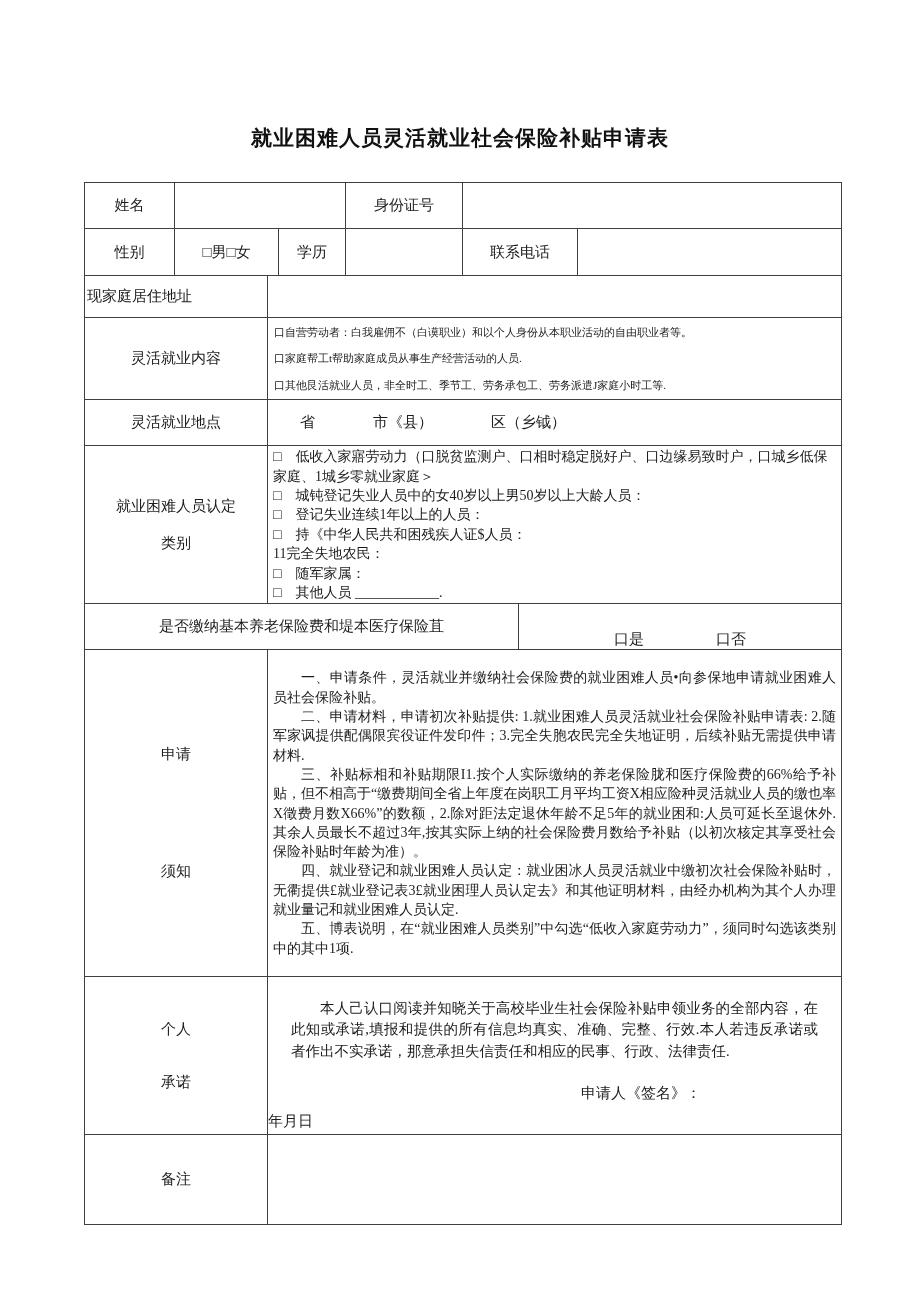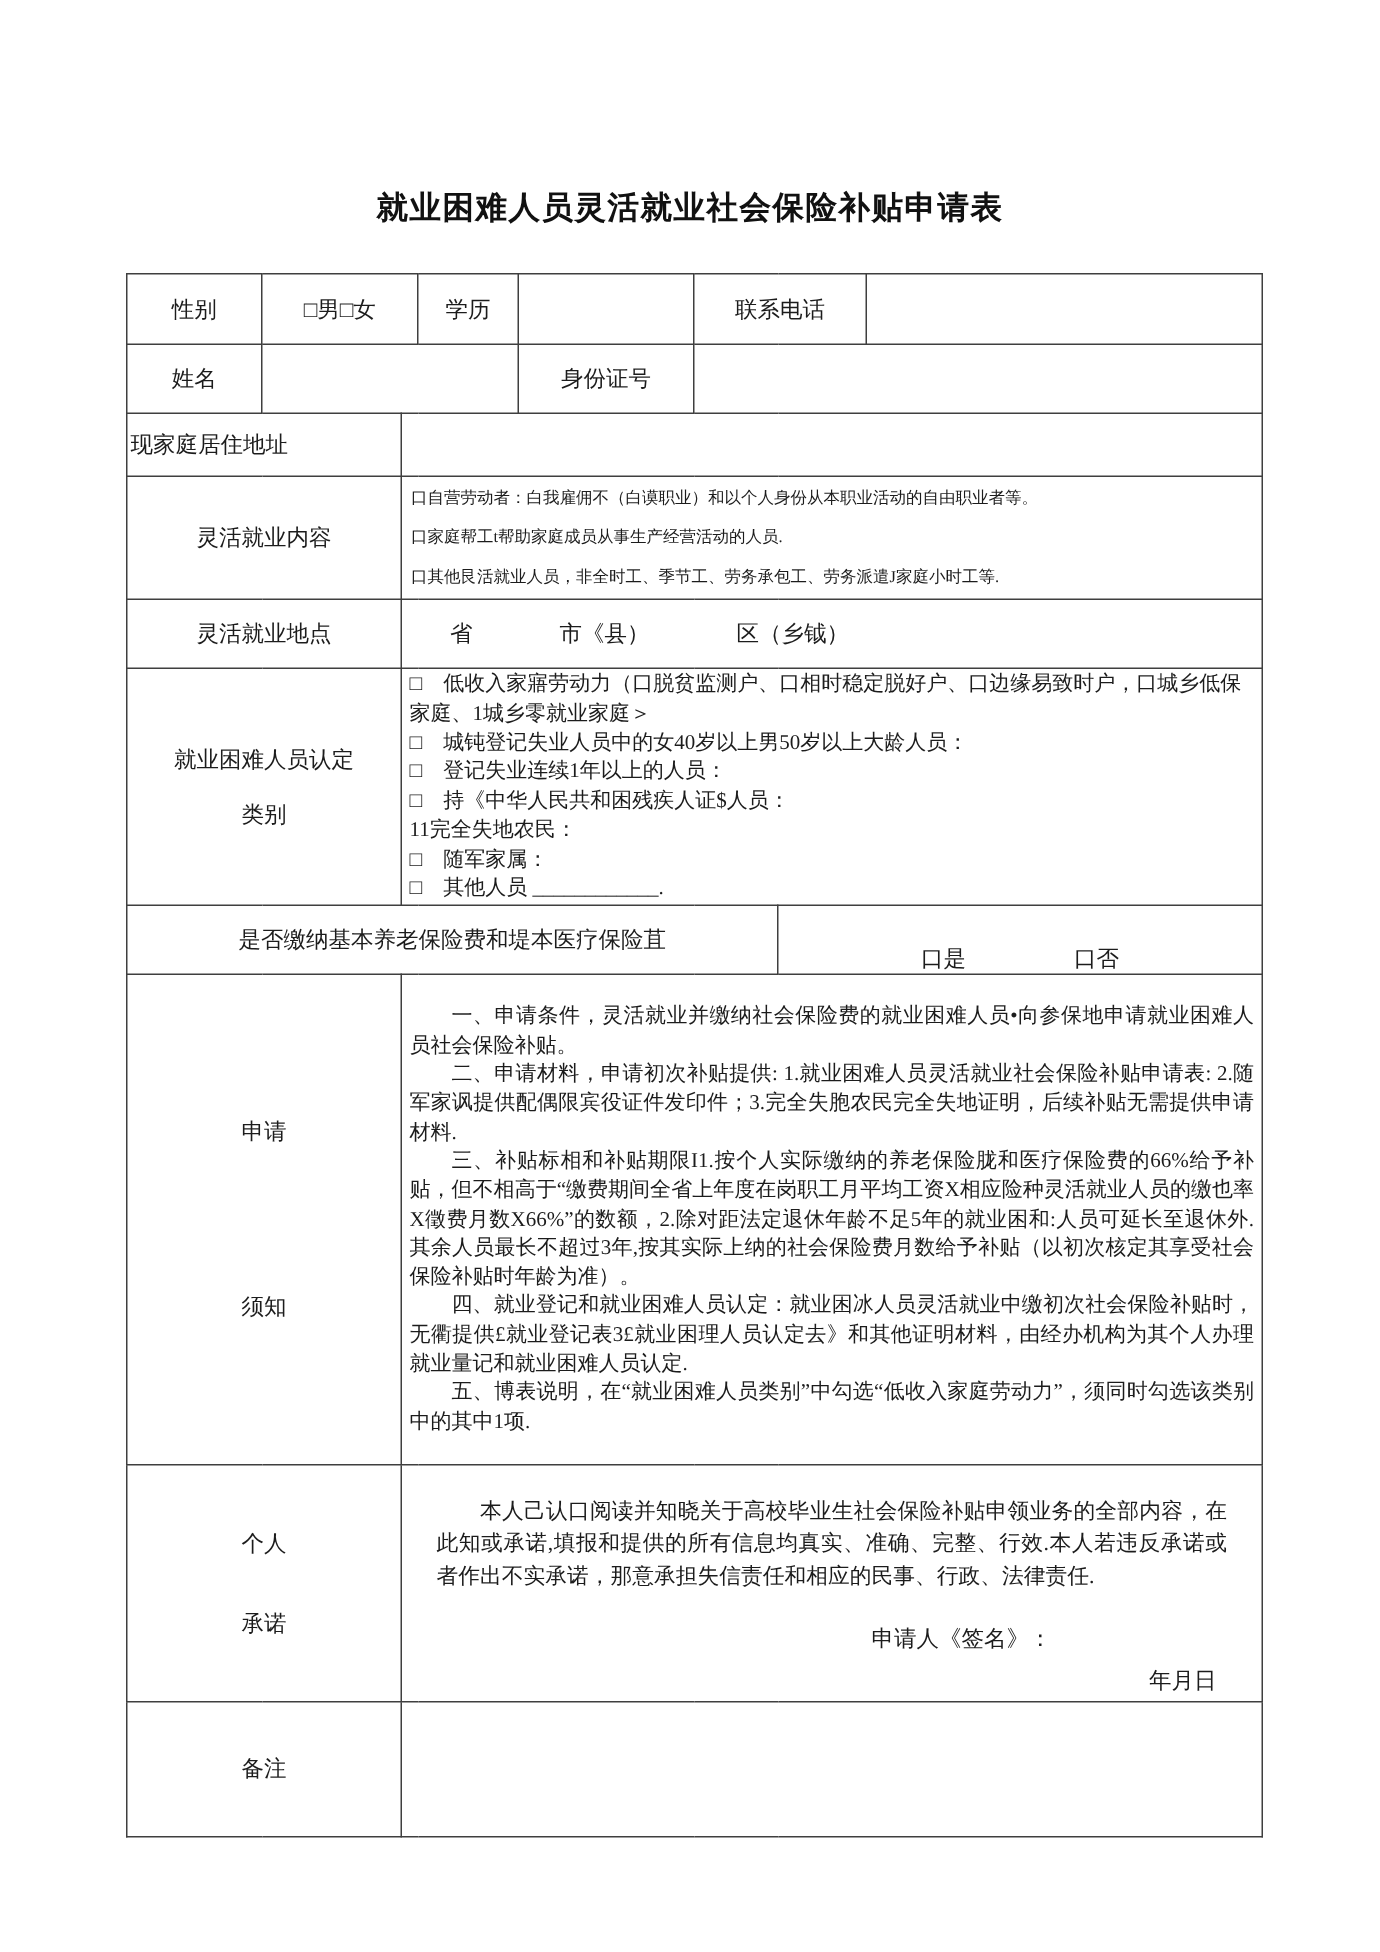--- a/index.html
+++ b/index.html
@@ -36,21 +36,21 @@
   .cat-list{padding:1px 5px;}
   .cat-item{margin:0;font-size:14px;line-height:19.4px;}
   
   .ins-opts{display:flex;justify-content:center;align-items:flex-end;gap:72px;margin-top:26px;}
   
   .notes{padding:18px 5px;}
   .note-p{margin:0;text-indent:2em;text-align:justify;font-size:14px;line-height:19.3px;}
   
   .commit-body{margin:16px;text-indent:2em;text-align:justify;font-size:14.5px;line-height:21.5px;padding:5px 7px 0 7px;}
   .sig-line{text-align:right;padding-right:140px;font-size:15px;line-height:30px;height:30px;}
-  .date-line{text-align:right;padding-right:30px;font-size:15px;line-height:26px;height:26px;}
+  .date-line{padding-right:30px;font-size:15px;line-height:26px;height:26px;}
 </style>
 </head>
 <body>
 
 <div class="page">
 
   <h1 class="title">就业困难人员灵活就业社会保险补贴申请表</h1>
 
   <table class="form">
     <colgroup>
@@ -58,34 +58,34 @@
         <col style="width:93px">
         <col style="width:11px">
         <col style="width:67px">
       <col style="width:117px">
         <col style="width:56px">
         <col style="width:59px">
         <col style="width:264px">
     </colgroup>
 
     <tbody>
-        <tr style="height:47px">
+        <tr style="height:46px">
+      <td class="lbl">姓名</td>
+      <td colspan="3"></td>
+      <td class="lbl">身份证号</td>
+      <td colspan="3"></td>
+    </tr>
+
+    <tr style="height:47px">
       <td class="lbl">性别</td>
       <td colspan="2" class="lbl">□男□女</td>
       <td class="lbl">学历</td>
       <td></td>
       <td colspan="2" class="lbl">联系电话</td>
       <td></td>
-    </tr>
-
-    <tr style="height:46px">
-      <td class="lbl">姓名</td>
-      <td colspan="3"></td>
-      <td class="lbl">身份证号</td>
-      <td colspan="3"></td>
     </tr>
 
     <tr style="height:42px">
       <td colspan="2" class="lbl-left">现家庭居住地址</td>
       <td colspan="6"></td>
     </tr>
 
     <tr style="height:80px">
       <td colspan="2" class="lbl">灵活就业内容</td>
       <td colspan="6" class="v-top">

